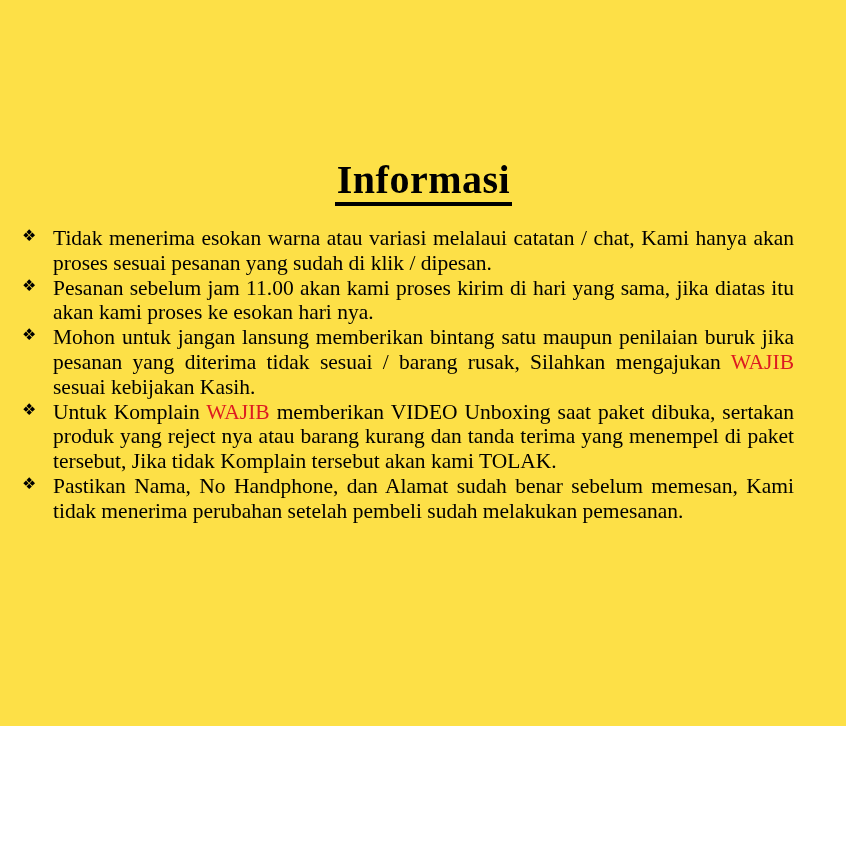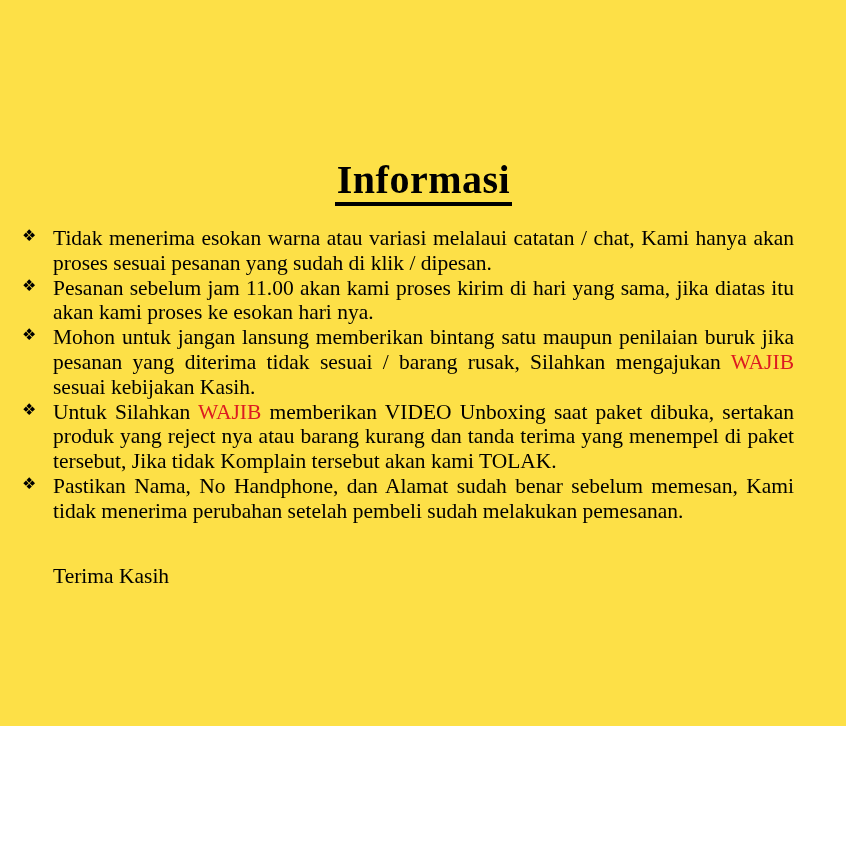--- a/index.html
+++ b/index.html
@@ -62,18 +62,17 @@
 
 <div class="page">
   <h1 class="title">
     <span class="underlined">Informasi</span>
   </h1>
 
   <ul class="info-list">
       <li><span class="bullet">❖</span><span>Tidak menerima esokan warna atau variasi melalaui catatan / chat, Kami hanya akan proses sesuai pesanan yang sudah di klik / dipesan.</span></li>
       <li><span class="bullet">❖</span><span>Pesanan sebelum jam 11.00 akan kami proses kirim di hari yang sama, jika diatas itu akan kami proses ke esokan hari nya.</span></li>
       <li><span class="bullet">❖</span><span>Mohon untuk jangan lansung memberikan bintang satu maupun penilaian buruk jika pesanan yang diterima tidak sesuai / barang rusak, Silahkan mengajukan </span><span class="red">WAJIB</span><span> sesuai kebijakan Kasih.</span></li>
-      <li><span class="bullet">❖</span><span>Untuk Silahkan </span><span class="red">WAJIB</span><span> memberikan VIDEO Unboxing saat paket dibuka, sertakan produk yang reject nya atau barang kurang dan tanda terima yang menempel di paket tersebut, Jika tidak Komplain tersebut akan kami TOLAK.</span></li>
+      <li><span class="bullet">❖</span><span>Untuk Komplain </span><span class="red">WAJIB</span><span> memberikan VIDEO Unboxing saat paket dibuka, sertakan produk yang reject nya atau barang kurang dan tanda terima yang menempel di paket tersebut, Jika tidak Komplain tersebut akan kami TOLAK.</span></li>
       <li><span class="bullet">❖</span><span>Pastikan Nama, No Handphone, dan Alamat sudah benar sebelum memesan, Kami tidak menerima perubahan setelah pembeli sudah melakukan pemesanan.</span></li>
     </ul>
 
-  <p class="closing">Terima Kasih</p>
 </div>
 
 </body></html>

